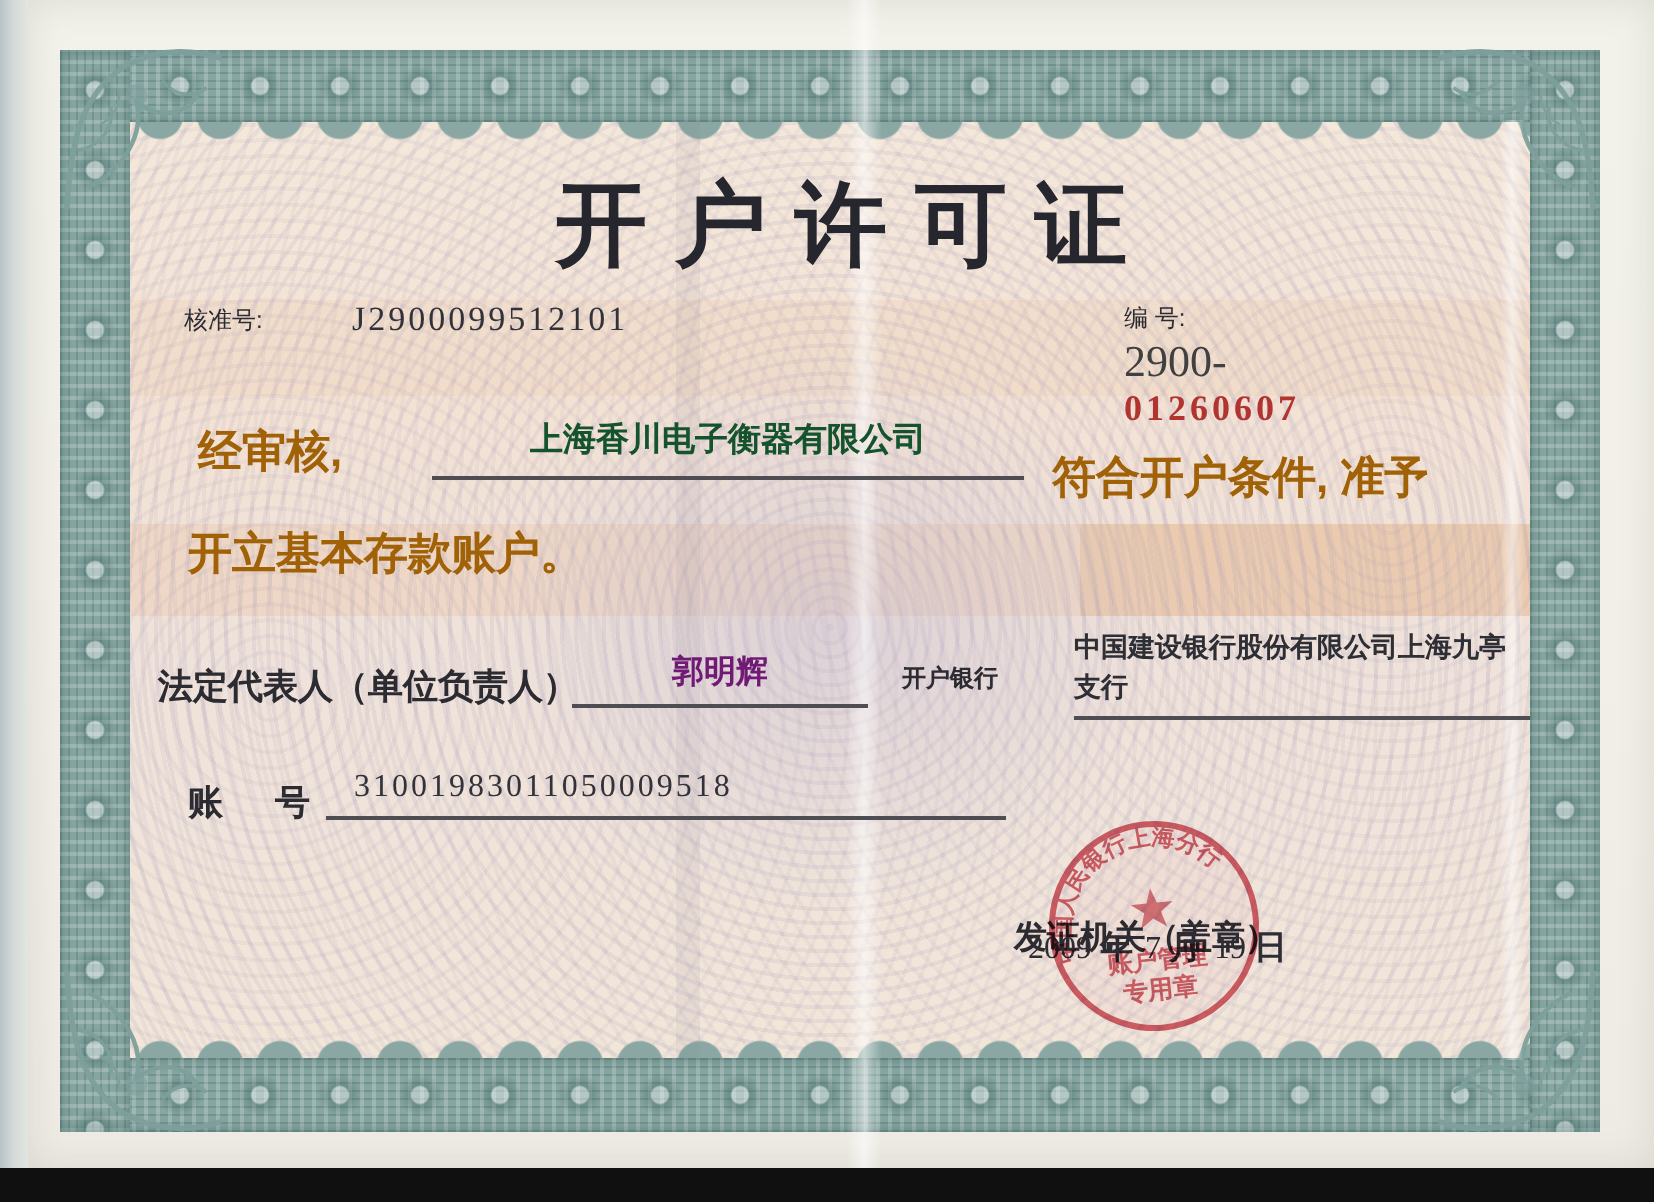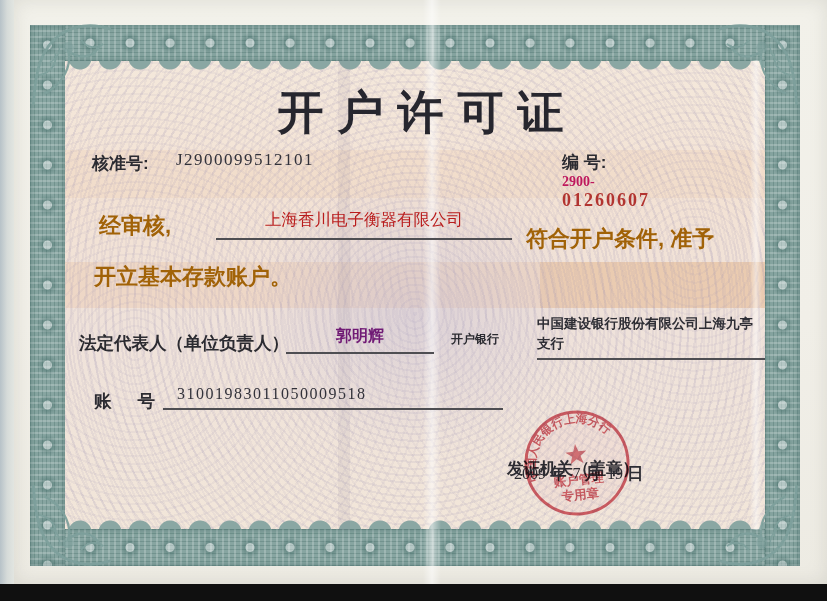--- a/index.html
+++ b/index.html
@@ -71,38 +71,38 @@
     background:linear-gradient(90deg,rgba(255,255,255,0),rgba(255,255,255,.55),rgba(255,255,255,0));}
   .fold2{left:338px;top:60px;width:12px;height:470px;background:rgba(140,130,150,.10);}
   .fold3{left:750px;top:60px;width:12px;height:470px;
     background:linear-gradient(90deg,rgba(255,255,255,0),rgba(255,255,255,.5),rgba(255,255,255,0));}
 
   
   .cn{color:#2b2b31;}
   .title{left:0;top:82px;width:827px;text-align:center;
     font-family:"Liberation Serif",serif;font-weight:700;font-size:46px;
     letter-spacing:14px;padding-left:14px;color:#26262e;}
-  .lbl{font-size:17px;font-weight:700;}
+  .lbl{font-size:12px;font-weight:400;}
   .serif-num{font-family:"Liberation Serif",serif;}
 
   .approval-row{left:92px;top:152px;display:flex;}
   .approval-val{left:176px;top:150px;font-size:17px;letter-spacing:1.5px;color:#32323a;}
 
   .serial-row{left:552px;top:151px;display:flex;align-items:baseline;flex-direction:column;}
-  .serial-prefix{font-size:14px;margin-left:8px;color:#be185d;font-weight:bold;}
+  .serial-prefix{font-size:22px;margin-left:8px;color:#404040;}
   .serial-num{font-size:18px;font-weight:700;letter-spacing:2px;margin-left:10px;color:#b23430;}
 
   .stmt{font-size:22px;font-weight:600;color:#a16207;}
   .lead{left:99px;top:211px;}
   .qualify{left:526px;top:224px;}
   .action{left:94px;top:262px;}
 
   .fill-line{border-bottom:2px solid #4e4e52;}
   .company-line{left:216px;top:206px;width:296px;height:34px;text-align:center;
-    font-size:16.5px;font-weight:400;color:#b91c1c;padding-top:3px;box-sizing:border-box;}
+    font-size:16.5px;font-weight:700;color:#14532d;padding-top:3px;box-sizing:border-box;}
   .rep-label{left:79px;top:331px;font-size:17.5px;font-weight:600;}
   .name-line{left:286px;top:322px;width:148px;height:32px;text-align:center;
     font-size:16px;font-weight:600;color:#701a75;padding-top:4px;box-sizing:border-box;}
   .bank-label{left:451px;top:331px;font-size:12px;font-weight:600;}
   .bank-line{left:537px;top:314px;width:228px;height:46px;
     font-size:13.5px;line-height:1.45;font-weight:600;color:#2e2e35;box-sizing:border-box;}
   .acct-label{left:94px;top:389px;font-size:17.5px;font-weight:600;letter-spacing:26px;white-space:nowrap;}
   .acct-line{left:163px;top:381px;width:340px;height:29px;
     font-size:16px;letter-spacing:1.5px;color:#32323a;padding:4px 0 0 14px;box-sizing:border-box;}
 

